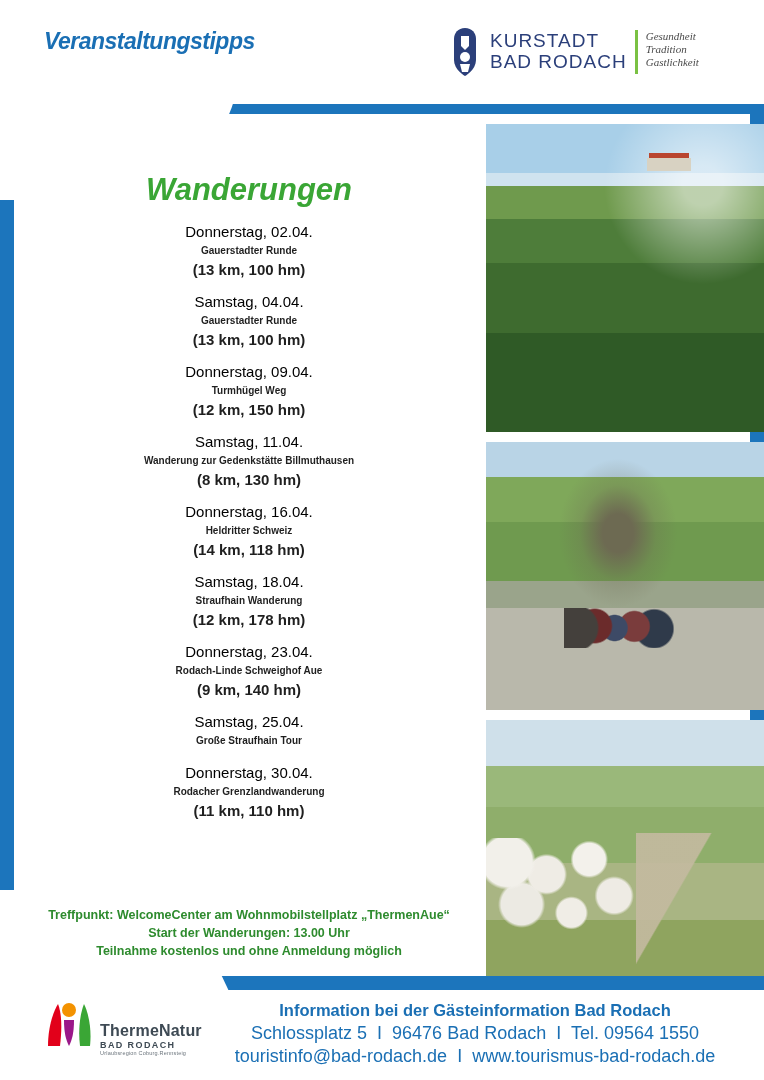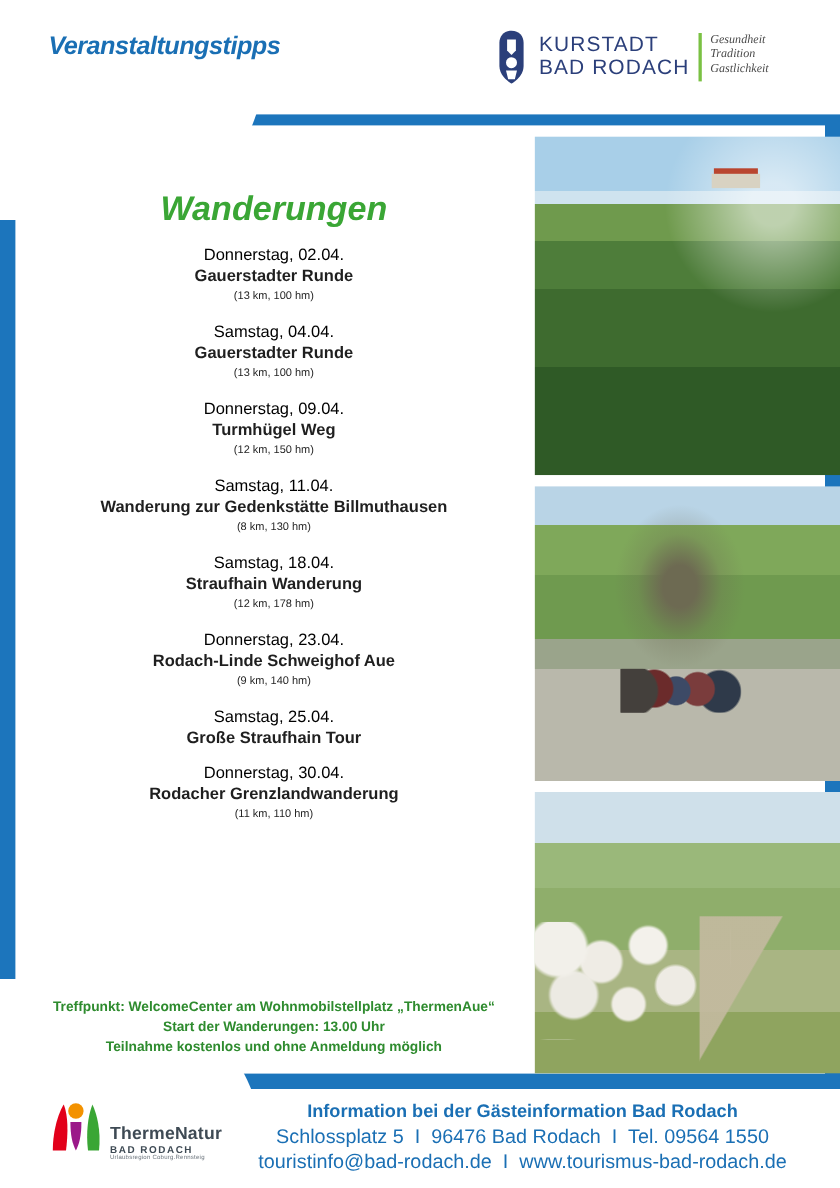--- a/index.html
+++ b/index.html
@@ -156,28 +156,28 @@
     text-align: center;
     margin-bottom: 13px;
   }
   .hike-date {
     font-size: 15px;
     font-weight: normal;
     color: #000000;
     line-height: 19px;
   }
   .hike-name {
-    font-size: 15px;
+    font-size: 10px;
     font-weight: bold;
     color: #1f1f1f;
     line-height: 19px;
   }
   .hike-meta {
-    font-size: 10px;
-    font-weight: normal;
+    font-size: 15px;
+    font-weight: bold;
     color: #1f1f1f;
     line-height: 19px;
   }
 
   .notes {
     position: absolute;
     left: 0;
     top: 792px;
     width: 470px;
     text-align: center;
@@ -401,20 +401,25 @@
         <div class="hike-name">Turmhügel Weg</div>
         <div class="hike-meta">(12 km, 150 hm)</div>
       </div>
 
       <div class="hike">
         <div class="hike-date">Samstag, 11.04.</div>
         <div class="hike-name">Wanderung zur Gedenkstätte Billmuthausen</div>
         <div class="hike-meta">(8 km, 130 hm)</div>
       </div>
 
+      <div class="hike">
+        <div class="hike-date">Donnerstag, 16.04.</div>
+        <div class="hike-name">Heldritter Schweiz</div>
+        <div class="hike-meta">(14 km, 118 hm)</div>
+      </div>
 
       <div class="hike">
         <div class="hike-date">Samstag, 18.04.</div>
         <div class="hike-name">Straufhain Wanderung</div>
         <div class="hike-meta">(12 km, 178 hm)</div>
       </div>
 
       <div class="hike">
         <div class="hike-date">Donnerstag, 23.04.</div>
         <div class="hike-name">Rodach-Linde Schweighof Aue</div>

